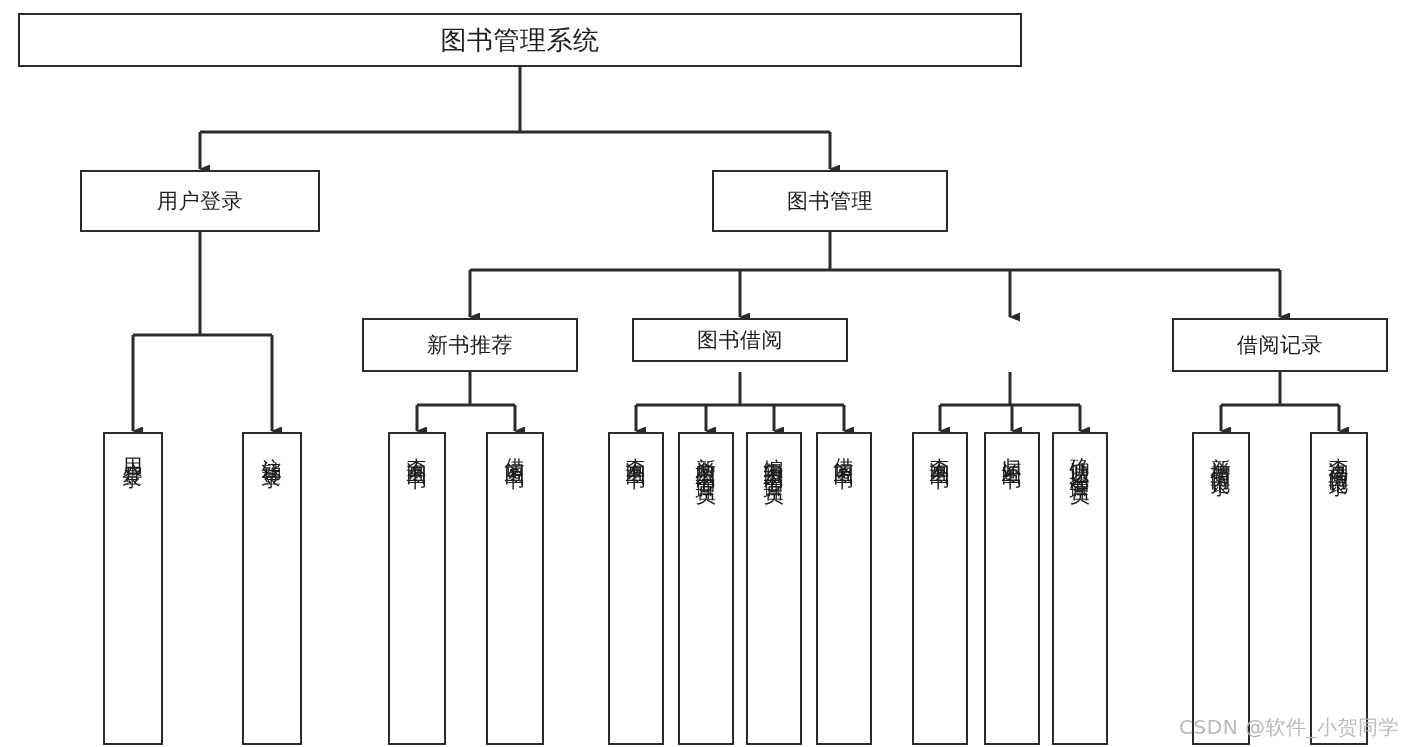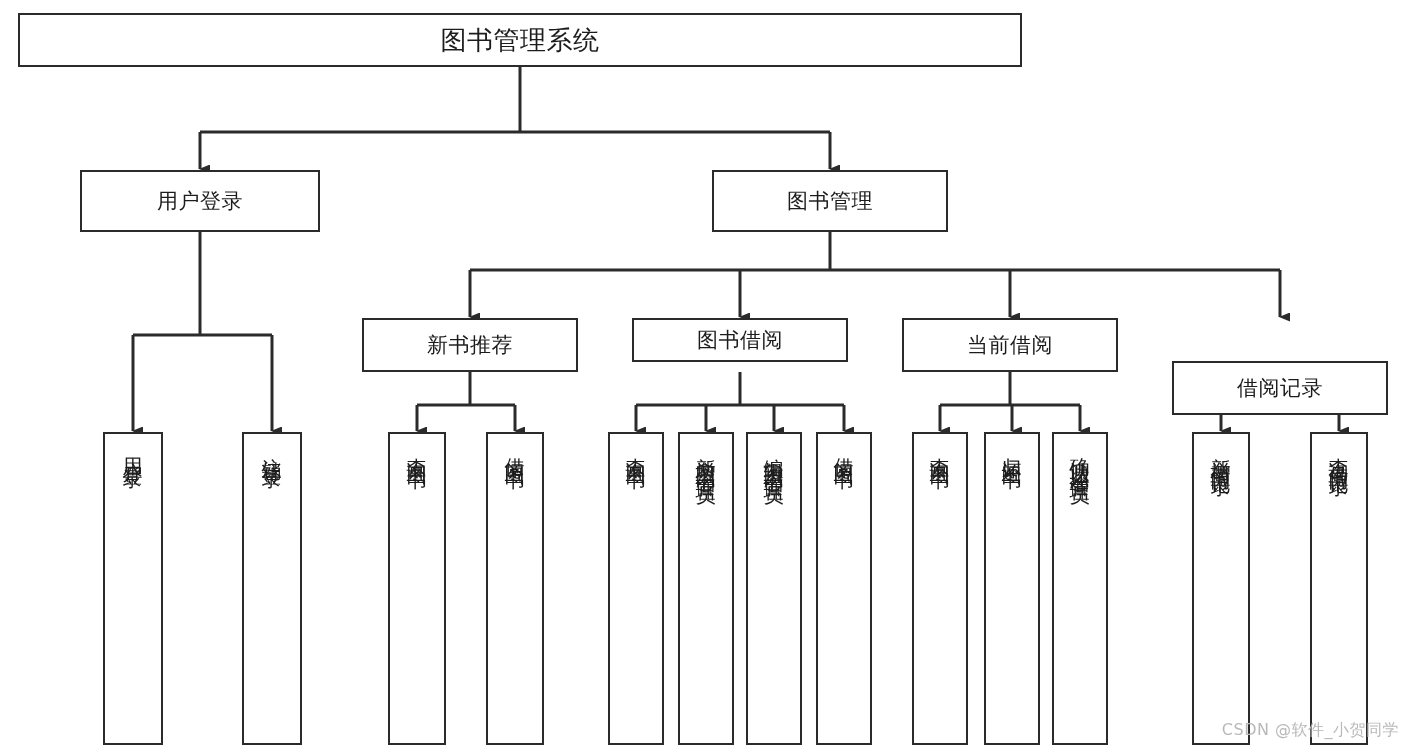--- a/index.html
+++ b/index.html
@@ -59,21 +59,21 @@
     text-orientation: upright;
     font-size: 20px;
     letter-spacing: 4px;
     line-height: 1;
     white-space: nowrap;
   }
   #watermark {
     position: absolute;
     right: 6px;
     bottom: 6px;
-    font-size: 16px;
+    font-size: 20px;
     color: #b9b9b9;
     letter-spacing: 0.5px;
     z-index: 5;
     white-space: nowrap;
     font-family: "DejaVu Sans", "Liberation Sans", sans-serif;
   }
 </style>
 </head>
 <body>
 
@@ -132,24 +132,21 @@
   <div class="node horiz" style="left: 712px; top: 170px; width: 236px; height: 62px;">
     <span class="node-label">图书管理</span>
   </div>
 
   <div class="node horiz" style="left: 362px; top: 318px; width: 216px; height: 54px;">
     <span class="node-label">新书推荐</span>
   </div>
   <div class="node horiz" style="left: 632px; top: 318px; width: 216px; height: 44px;">
     <span class="node-label">图书借阅</span>
   </div>
-  <div class="node horiz" style="left: 902px; top: 318px; width: 216px; height: 54px;">
-    <span class="node-label">当前借阅</span>
-  </div>
-  <div class="node horiz" style="left: 1172px; top: 318px; width: 216px; height: 54px; margin-top: 43px;">
+  <div class="node horiz" style="left: 1172px; top: 318px; width: 216px; height: 54px;">
     <span class="node-label">借阅记录</span>
   </div>
 
   <div class="node vert" style="left: 103px; top: 432px; width: 60px; height: 313px;">
     <span class="node-label">用户登录</span>
   </div>
   <div class="node vert" style="left: 242px; top: 432px; width: 60px; height: 313px;">
     <span class="node-label">注销登录</span>
   </div>
   <div class="node vert" style="left: 388px; top: 432px; width: 58px; height: 313px;">

